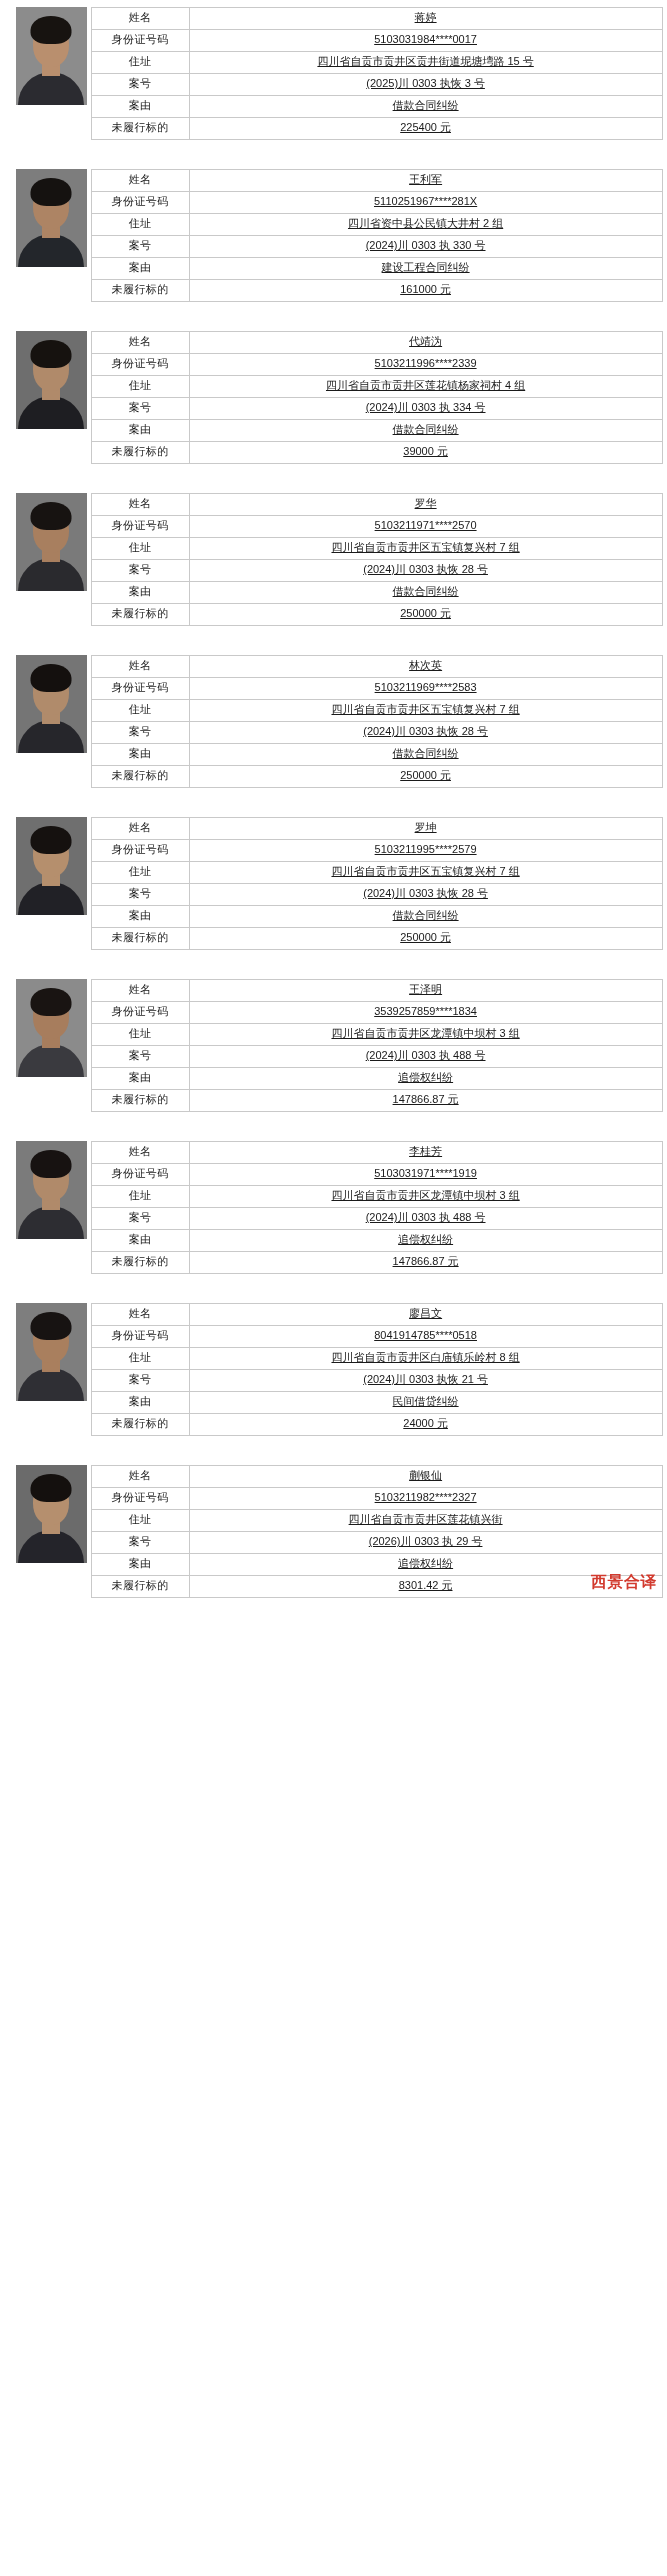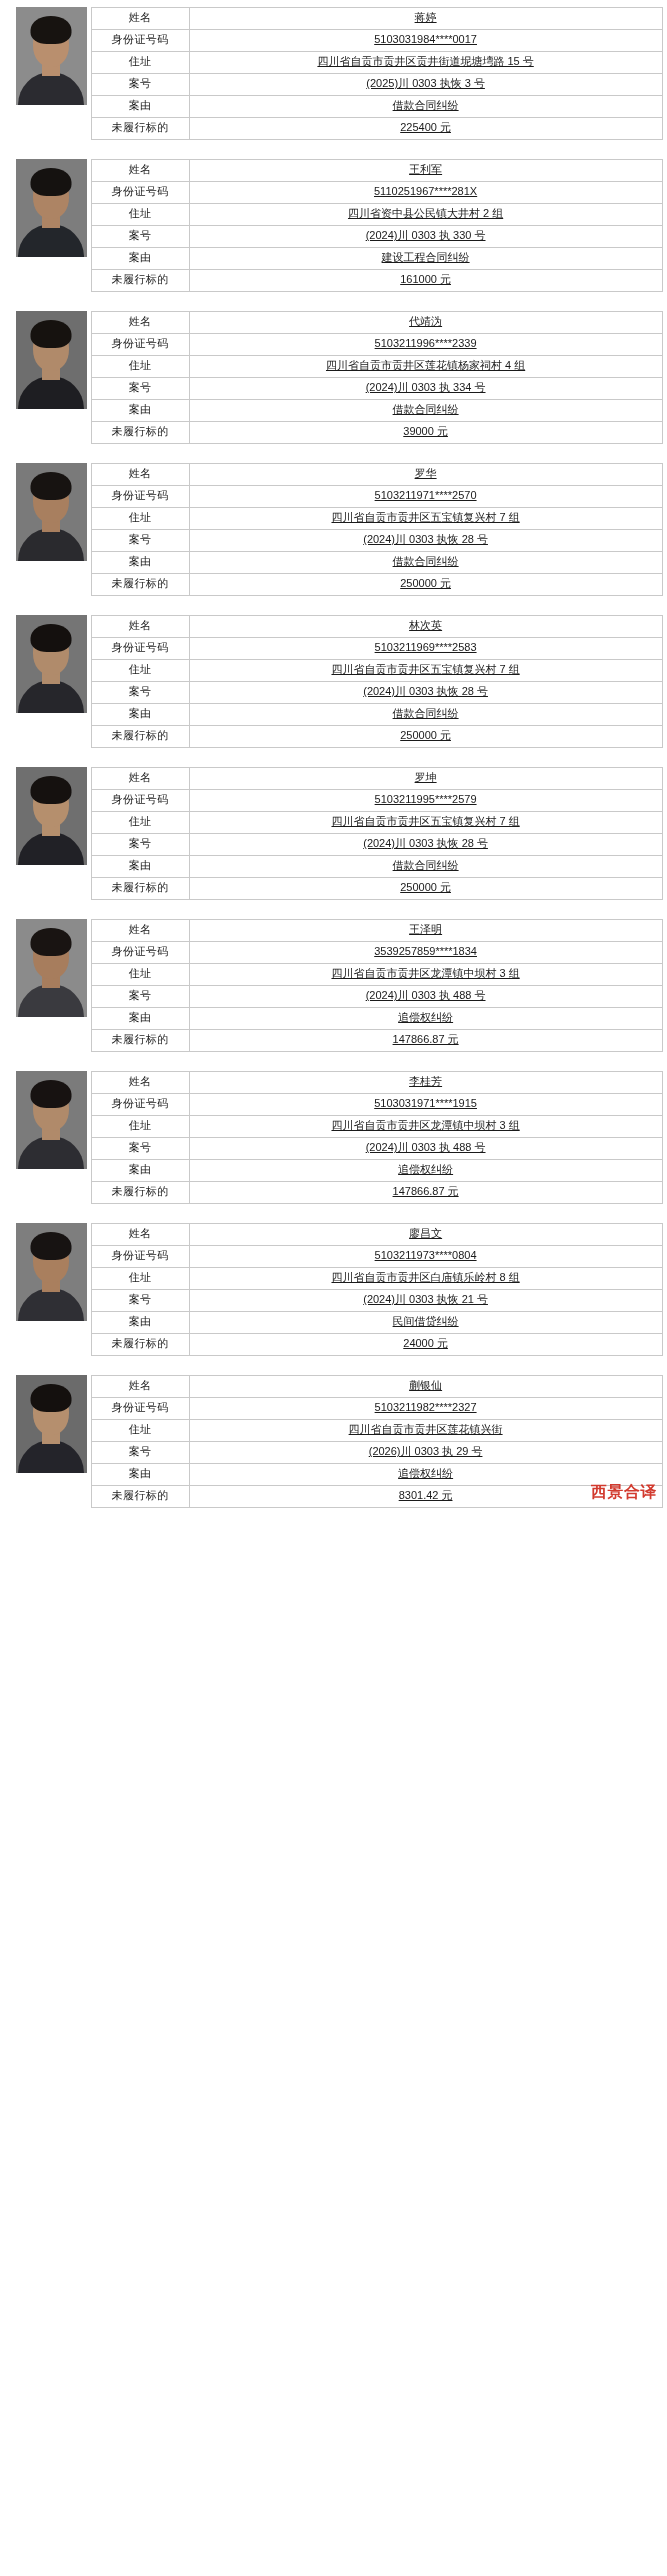--- a/index.html
+++ b/index.html
@@ -17,21 +17,21 @@
     width: 667px;
     position: relative;
     background: #ffffff;
     padding-top: 6.6px;
     box-sizing: border-box;
   }
   .entry {
     display: flex;
     align-items: flex-start;
     padding: 0 11.6px 0 11.6px;
-    margin-bottom: 19px;
+    margin-bottom: 29px;
     box-sizing: border-box;
   }
   .photo-cell {
     width: 79px;
     flex: 0 0 79px;
     display: flex;
     align-items: flex-start;
     justify-content: center;
     padding-top: 0.8px;
   }
@@ -408,21 +408,21 @@
           </div>
         </div>
         <table class="info">
           <tbody>
             <tr>
               <td class="label">姓名</td>
               <td class="value">李桂芳</td>
             </tr>
             <tr>
               <td class="label">身份证号码</td>
-              <td class="value">5103031971****1915</td>
+              <td class="value">5103031971****1919</td>
             </tr>
             <tr>
               <td class="label">住址</td>
               <td class="value">四川省自贡市贡井区龙潭镇中坝村 3 组</td>
             </tr>
             <tr>
               <td class="label">案号</td>
               <td class="value">(2024)川 0303 执 488 号</td>
             </tr>
             <tr>
@@ -447,21 +447,21 @@
           </div>
         </div>
         <table class="info">
           <tbody>
             <tr>
               <td class="label">姓名</td>
               <td class="value">廖昌文</td>
             </tr>
             <tr>
               <td class="label">身份证号码</td>
-              <td class="value">5103211973****0804</td>
+              <td class="value">8041914785****0518</td>
             </tr>
             <tr>
               <td class="label">住址</td>
               <td class="value">四川省自贡市贡井区白庙镇乐岭村 8 组</td>
             </tr>
             <tr>
               <td class="label">案号</td>
               <td class="value">(2024)川 0303 执恢 21 号</td>
             </tr>
             <tr>

